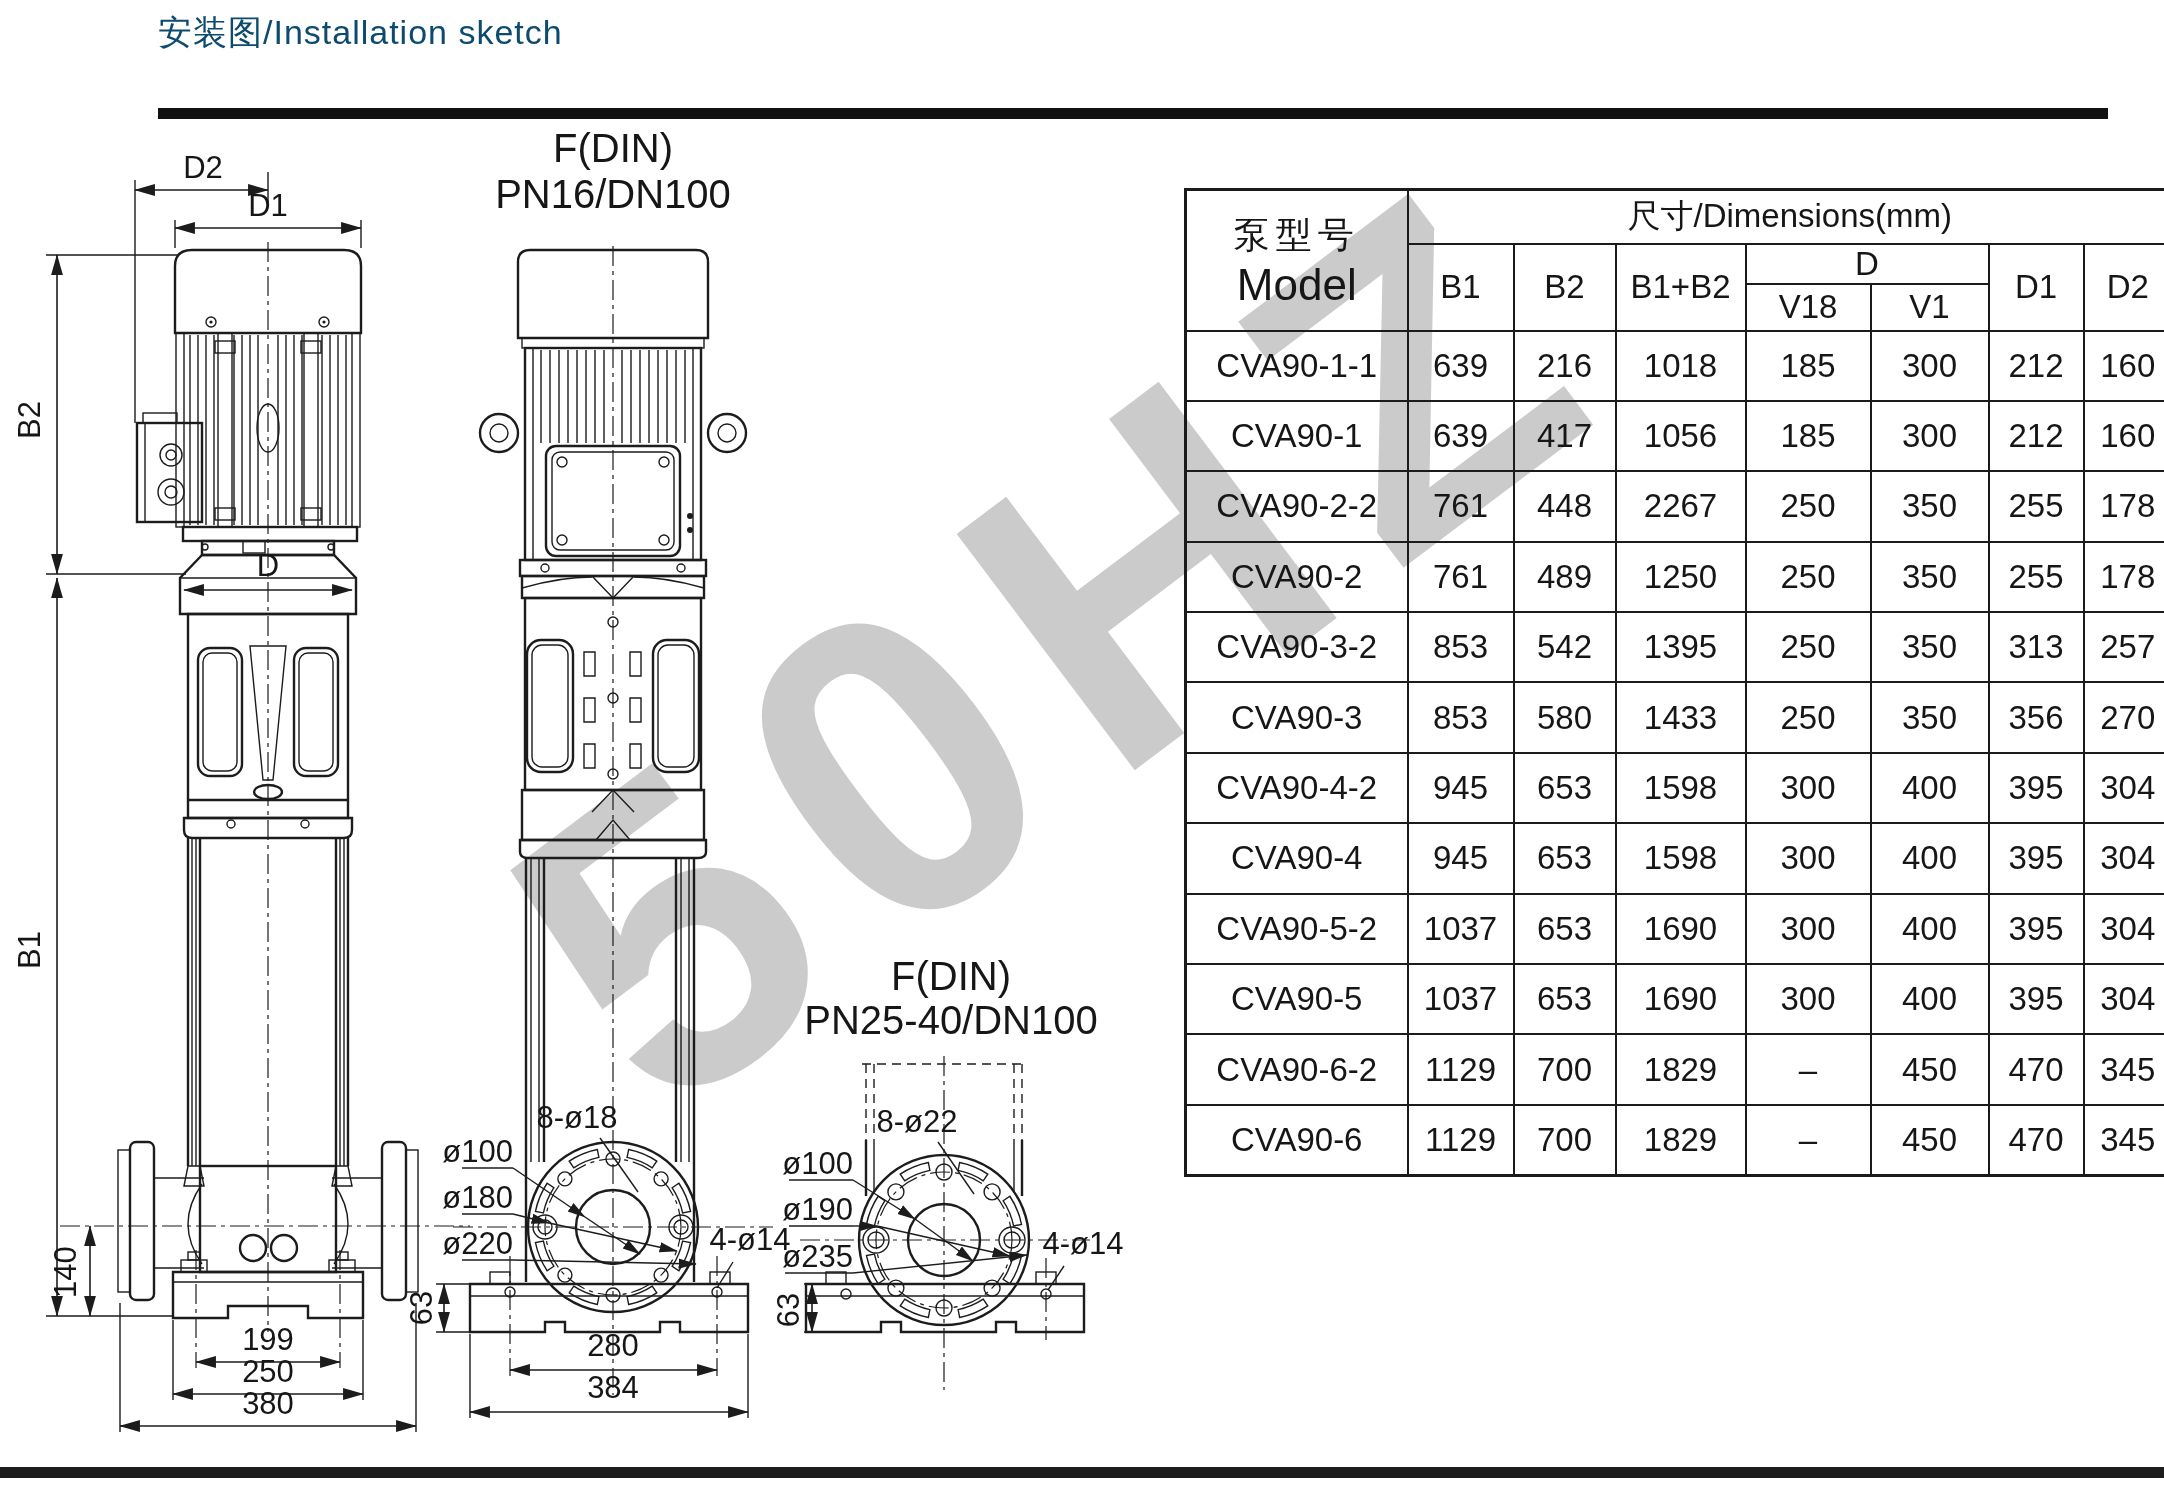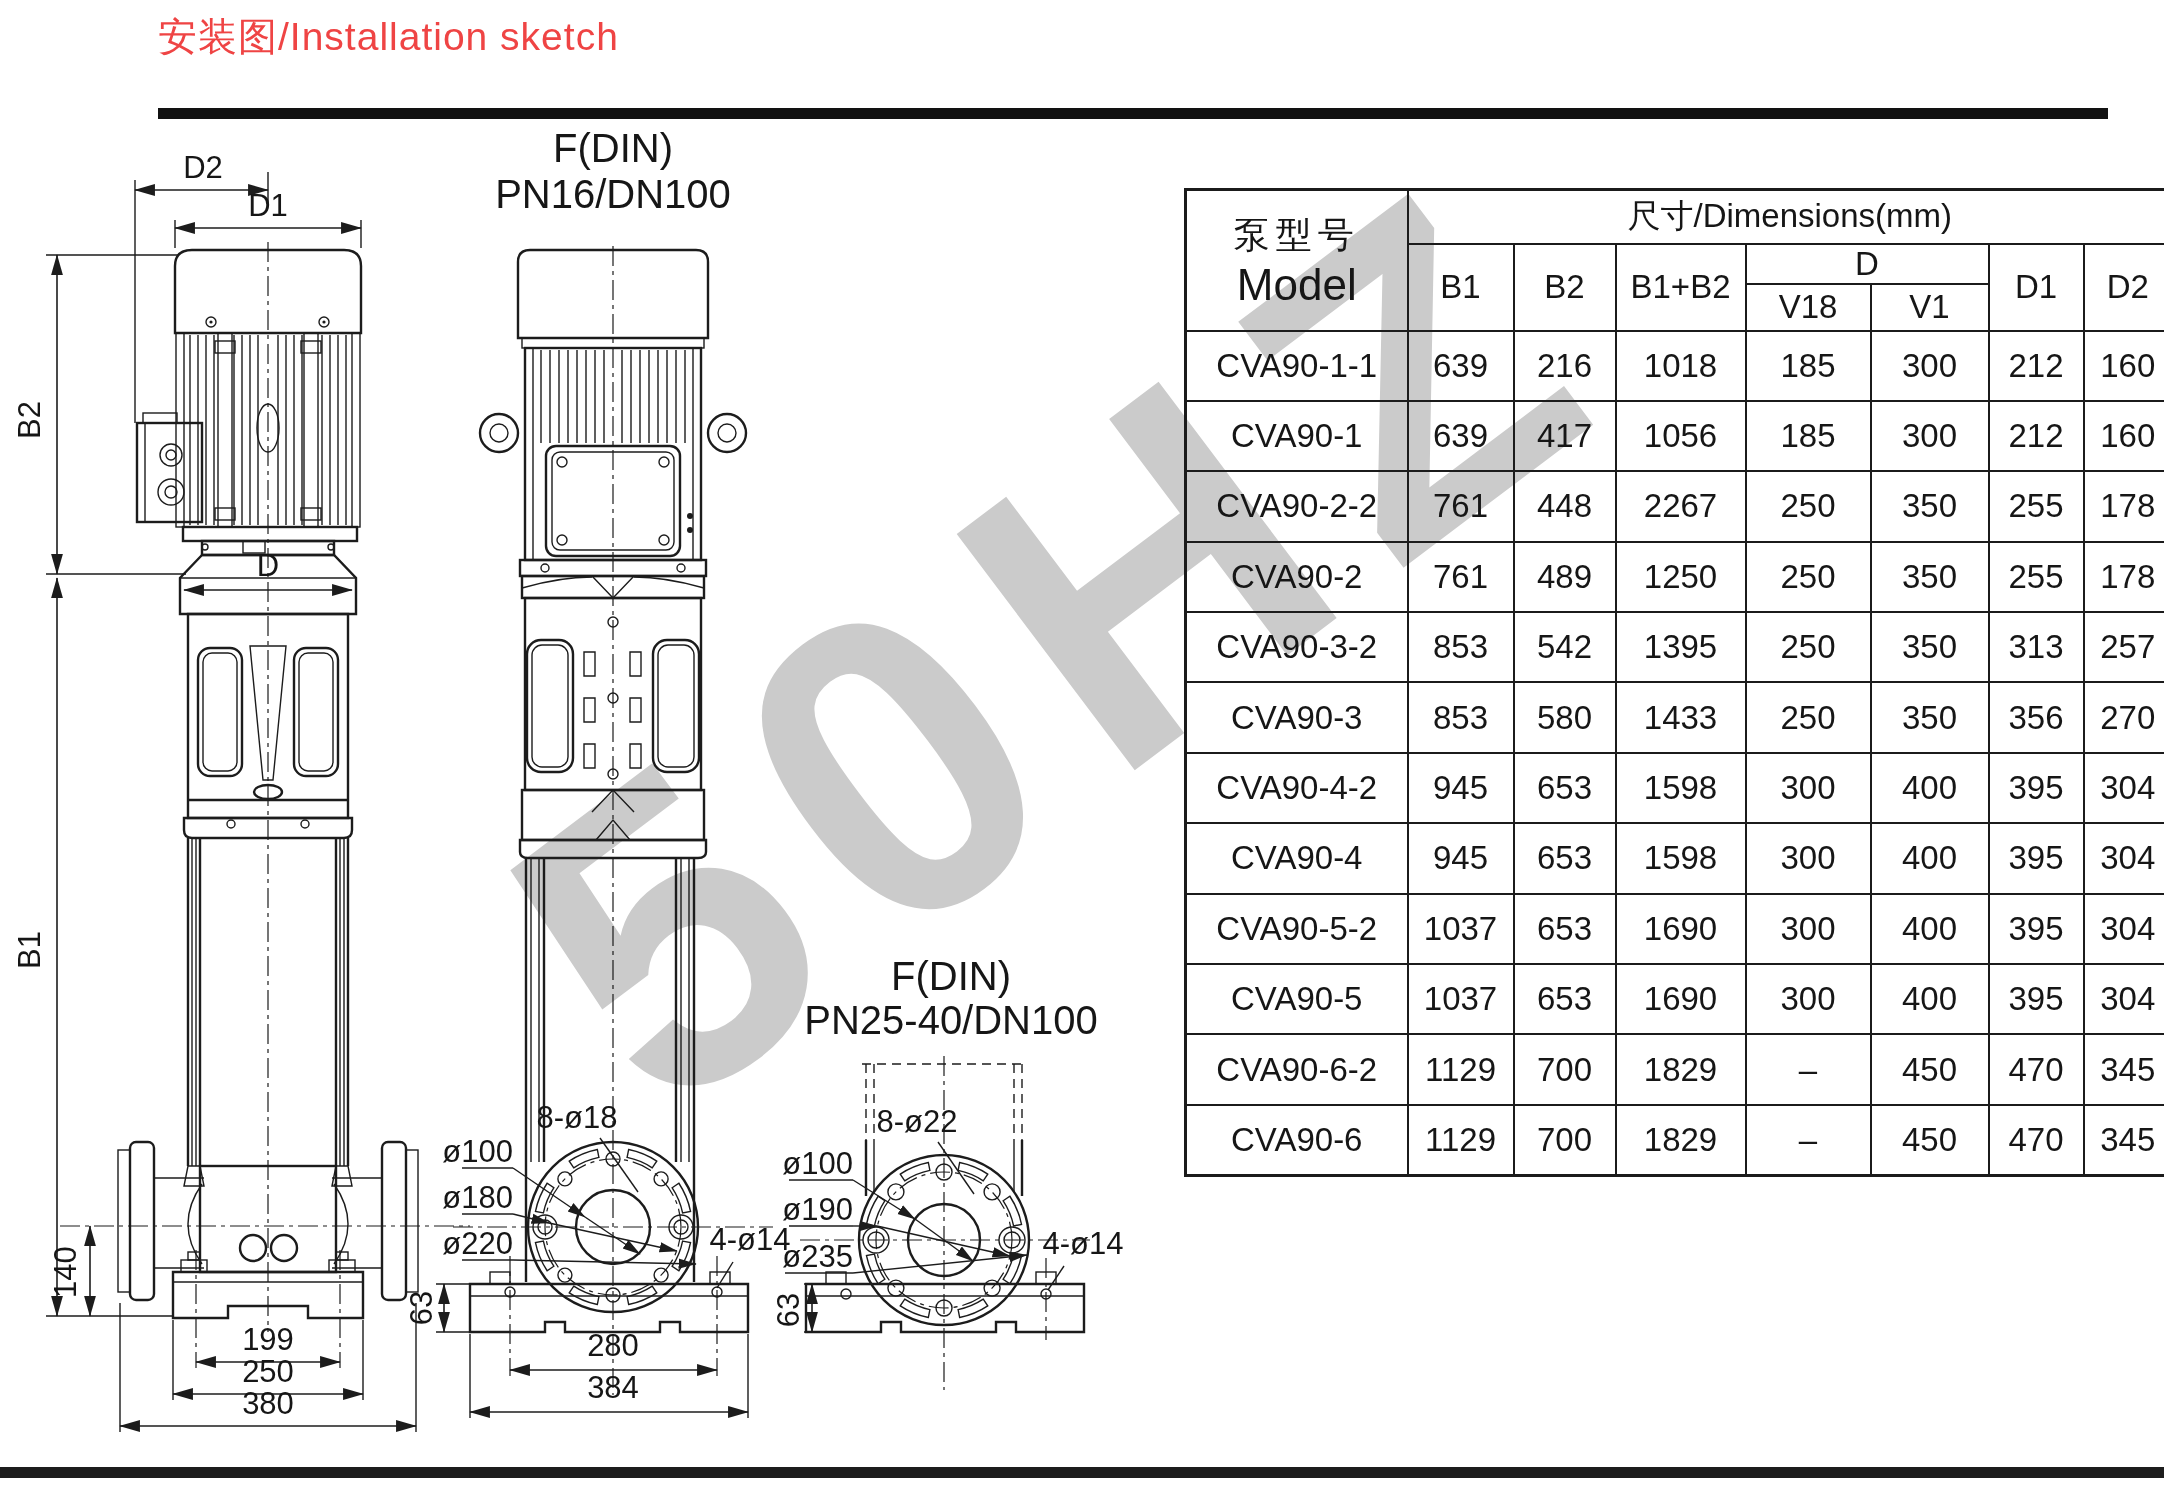--- a/index.html
+++ b/index.html
@@ -5,21 +5,21 @@
   html,body{margin:0;padding:0;background:#ffffff;}
   body{width:2164px;height:1499px;position:relative;overflow:hidden;
        font-family:"Liberation Sans","DejaVu Sans",sans-serif;color:#161616;}
 
   .watermark{position:absolute;left:360px;top:425px;width:1400px;height:430px;
     z-index:0;display:flex;align-items:center;justify-content:center;
     font-size:430px;font-weight:bold;letter-spacing:42px;color:#cbcbcb;
     transform:rotate(-37deg);white-space:nowrap;user-select:none;}
 
   .page-title{position:absolute;left:158px;top:10px;z-index:2;
-    font-size:39px;letter-spacing:1px;color:#ef4444;}
+    font-size:34px;letter-spacing:1px;color:#0c4a6e;}
   .title-rule{position:absolute;left:158px;top:108px;width:1950px;height:11px;
     background:#121212;z-index:2;}
   .bottom-rule{position:absolute;left:0;top:1467px;width:2164px;height:11px;
     background:#1d1d1d;z-index:2;}
 
   svg.drawing{position:absolute;left:0;top:0;z-index:1;}
   svg text{font-family:"Liberation Sans","DejaVu Sans",sans-serif;fill:#161616;}
   .ol{fill:none;stroke:#1c1c1c;stroke-width:2.4px;}
   .thin{fill:none;stroke:#1c1c1c;stroke-width:1.4px;}
   .cl{fill:none;stroke:#1c1c1c;stroke-width:1.2px;stroke-dasharray:20 5 4 5;}

